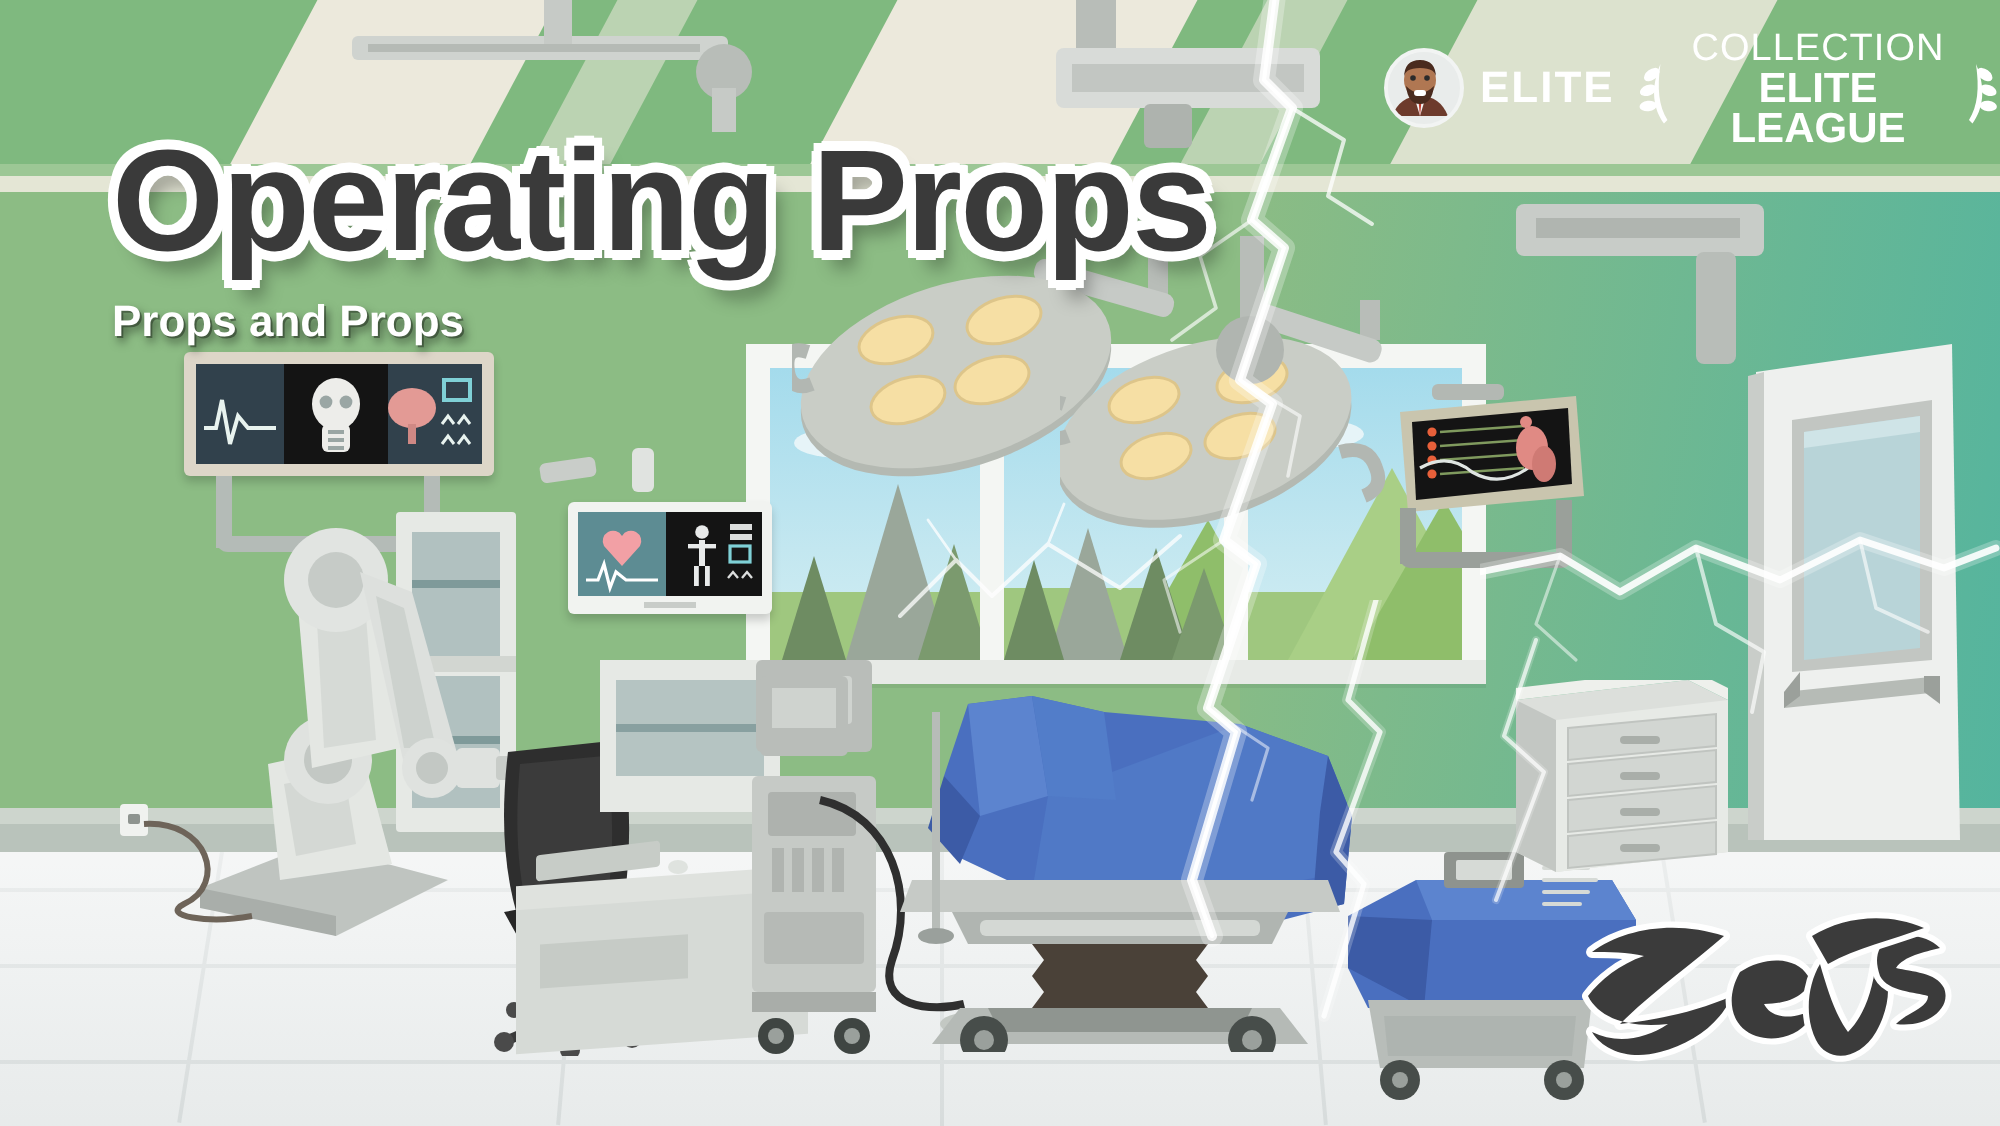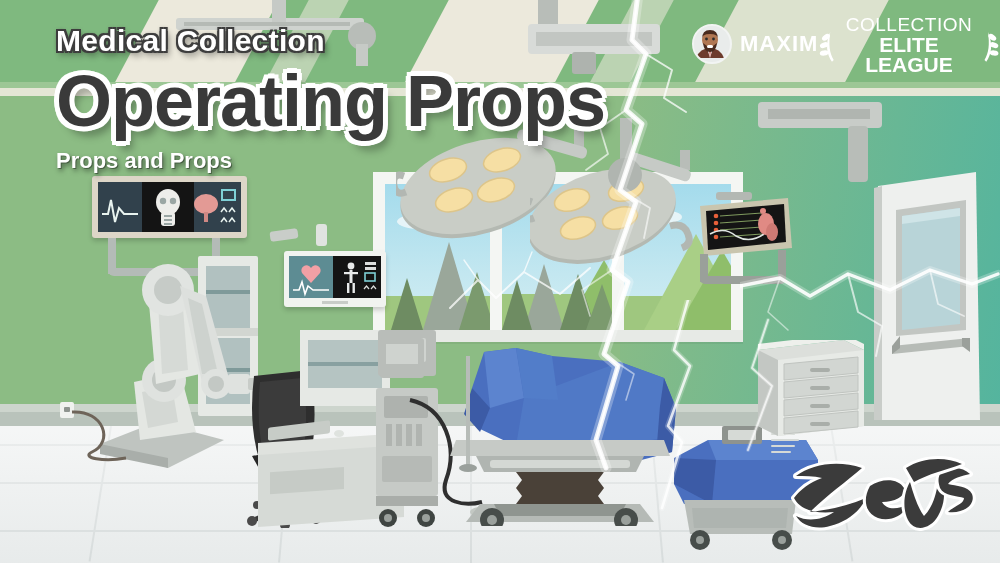--- a/index.html
+++ b/index.html
@@ -510,40 +510,39 @@
   </svg>
 
   <svg class="abs" style="left:420px;top:250px;pointer-events:none;" width="260" height="80">
     <g fill="none" stroke="#ffffff" stroke-linecap="round" stroke-linejoin="round" opacity=".75">
       <path d="M30,58 L58,30 L76,48 L104,22 L140,44 L170,18" stroke-width="2"></path>
       <path d="M104,22 L112,2" stroke-width="1.4"></path>
       <path d="M58,30 L44,10" stroke-width="1.4"></path>
     </g>
   </svg>
 
-  <div class="abs" id="t-top">Medical Collection</div>
   <div class="abs" id="t-main">Operating Props</div>
   <div class="abs" id="t-sub">Props and Props</div>
 
   <div class="abs" id="maxim-badge">
     <div id="maxim-avatar">
       <svg width="32" height="32" viewBox="0 0 32 32">
         <rect x="0" y="0" width="32" height="32" fill="#e9eceb"></rect>
         <path d="M2,32 q4,-10 14,-10 q10,0 14,10 z" fill="#6d3b2c"></path>
         <path d="M13,22 L16,32 L19,22 z" fill="#f3f3f3"></path>
         <path d="M15,22 L16,32 L17,22 z" fill="#c0392b"></path>
         <ellipse cx="16" cy="14" rx="8" ry="9" fill="#b07752"></ellipse>
         <path d="M8,13 q0,-9 8,-9 q8,0 8,9 q0,-5 -8,-5 q-8,0 -8,5 z" fill="#4a2b1e"></path>
         <path d="M9,17 q7,7 14,0 q-1,9 -7,9 q-6,0 -7,-9 z" fill="#4a2b1e"></path>
         <rect x="13" y="19" width="6" height="3" rx="1.5" fill="#fff"></rect>
         <circle cx="12.5" cy="13" r="1.4" fill="#2b2b2b"></circle>
         <circle cx="19.5" cy="13" r="1.4" fill="#2b2b2b"></circle>
       </svg>
     </div>
-    <div id="maxim-label">MAXIM</div>
+    <div id="maxim-label">ELITE</div>
   </div>
 
   <div class="abs" id="elite-badge">
     <svg width="22" height="40" viewBox="0 0 22 40">
       <g fill="#ffffff">
         <path d="M16,38 C10,30 8,18 14,4 C12,18 13,28 18,36 z"></path>
         <ellipse cx="9" cy="10" rx="5" ry="3" transform="rotate(-36 9 10)"></ellipse>
         <ellipse cx="7" cy="19" rx="5" ry="3" transform="rotate(-20 7 19)"></ellipse>
         <ellipse cx="7" cy="28" rx="5" ry="3" transform="rotate(-6 7 28)"></ellipse>
       </g>

